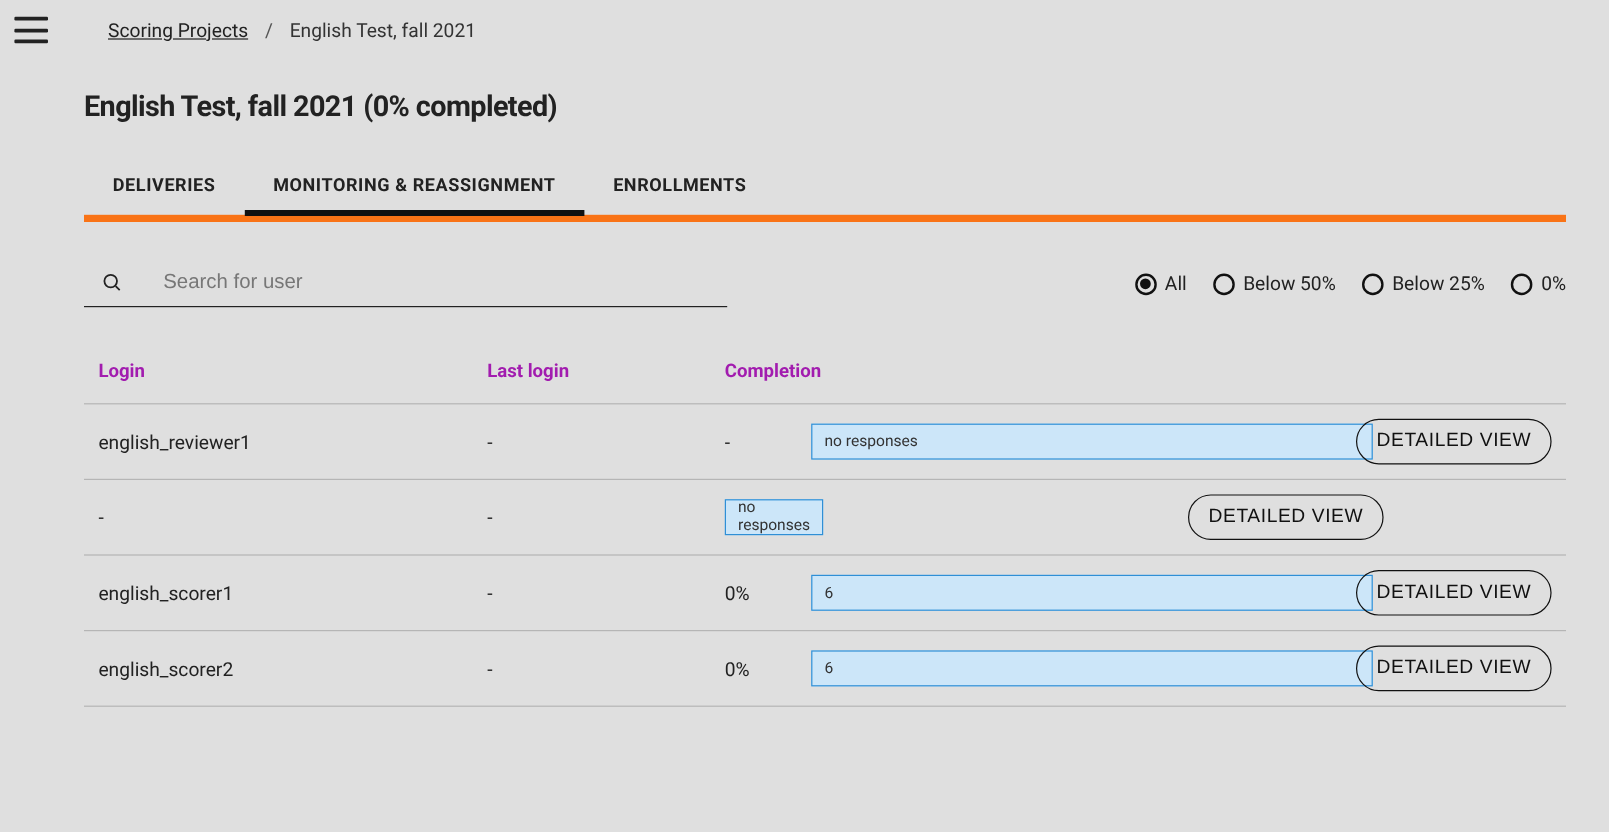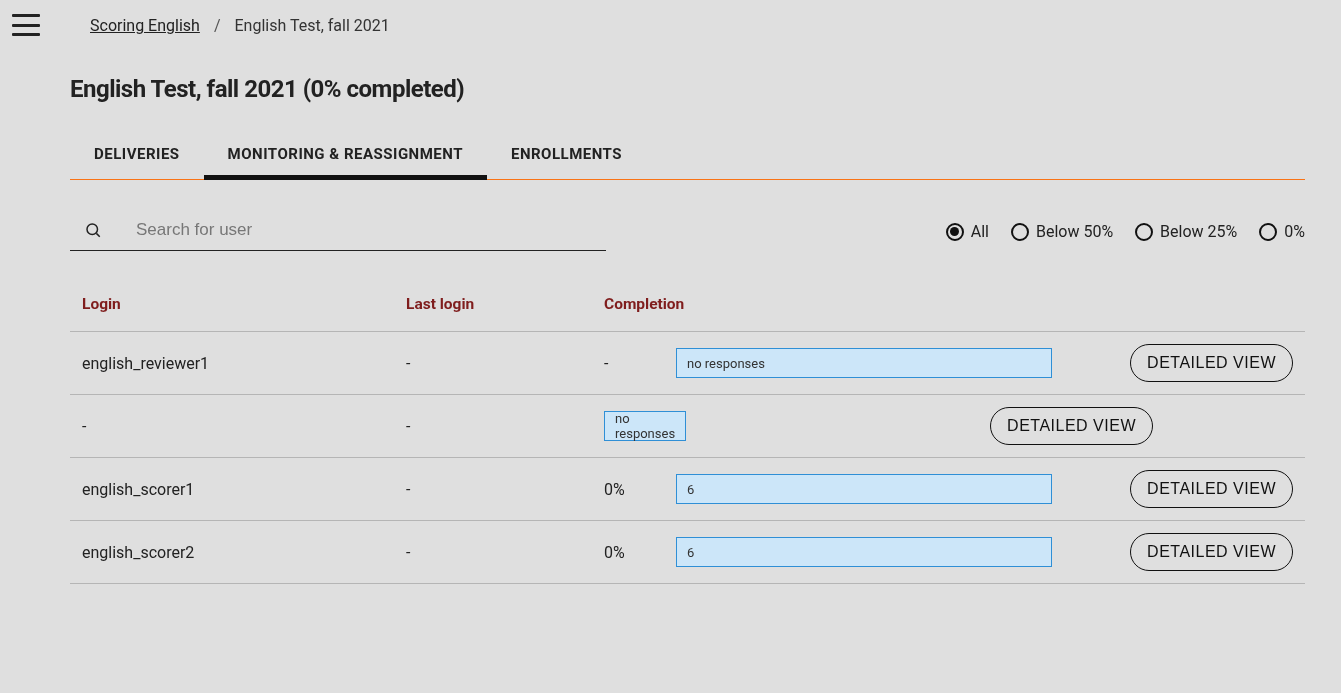--- a/index.html
+++ b/index.html
@@ -56,21 +56,21 @@
       font-size: 24px;
       font-weight: 700;
       letter-spacing: -0.5px;
       margin-top: 40px;
       color: #222;
     }
     .tabs {
       display: flex;
       gap: 48px;
       margin-top: 30px;
-      border-bottom: 1px solid #f97316;
+      border-bottom: 6px solid #f97316;
       padding-left: 24px;
       text-align: right;
     }
     .tab {
       font-size: 15px;
       font-weight: 700;
       letter-spacing: 0.5px;
       text-transform: uppercase;
       padding: 12px 0 16px 0;
       color: #222;
@@ -148,40 +148,40 @@
     }
     .table {
       margin-top: 30px;
     }
     .thead {
       display: grid;
       grid-template-columns: 324px 198px 72px 1fr 140px;
       padding: 14px 12px 18px 12px;
       font-weight: 700;
       font-size: 15.5px;
-      color: #7f1d1d;
+      color: #a21caf;
     }
     .row {
       display: grid;
       grid-template-columns: 324px 198px 72px 1fr 140px;
       align-items: center;
       padding: 12px 12px;
       border-top: 1px solid #b5b5b5;
       font-size: 16px;
     }
     .row:last-child {
       border-bottom: 1px solid #b5b5b5;
     }
     .progress-box {
       border: 1.5px solid #2f8fd6;
       background: #cce6f9;
       padding: 6px 10px;
       font-size: 13px;
       color: #333;
-      width: 376px;
+      width: 468px;
       height: 30px;
       display: flex;
       align-items: center;
     }
     .detail-btn {
       border: 1.5px solid #111;
       background: transparent;
       border-radius: 999px;
       padding: 9px 16px;
       font-size: 16px;
@@ -202,21 +202,21 @@
 
 <div class="hamburger">
   <span></span>
     <span></span>
     <span></span>
 </div>
 
 <div class="content">
 
   <nav class="breadcrumb">
-    <a>Scoring English</a>
+    <a>Scoring Projects</a>
     <span class="sep">/</span>
     <span>English Test, fall 2021</span>
   </nav>
 
   <h1 class="page-title">English Test, fall 2021 (0% completed)</h1>
 
   <div class="tabs">
     <div class="tab">DELIVERIES</div>
     <div class="tab active">MONITORING &amp; REASSIGNMENT</div>
     <div class="tab">ENROLLMENTS</div>

